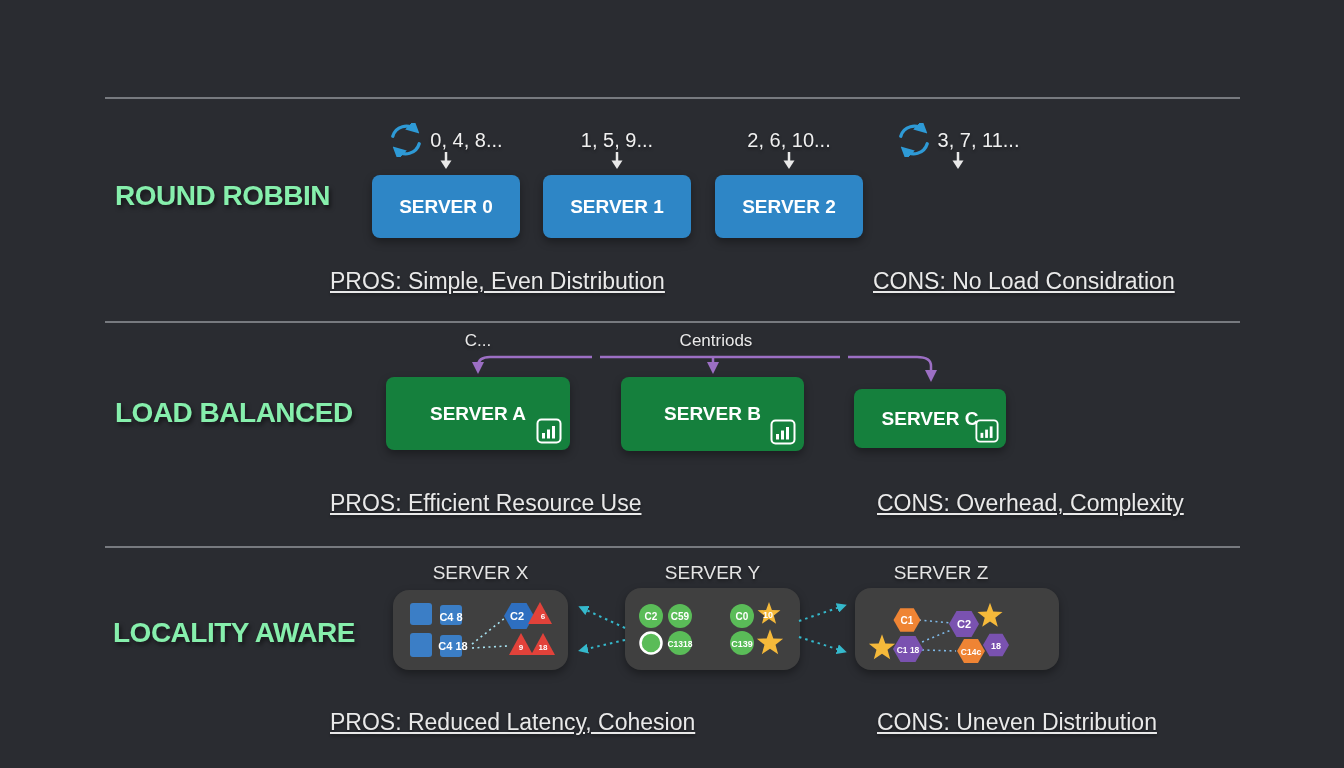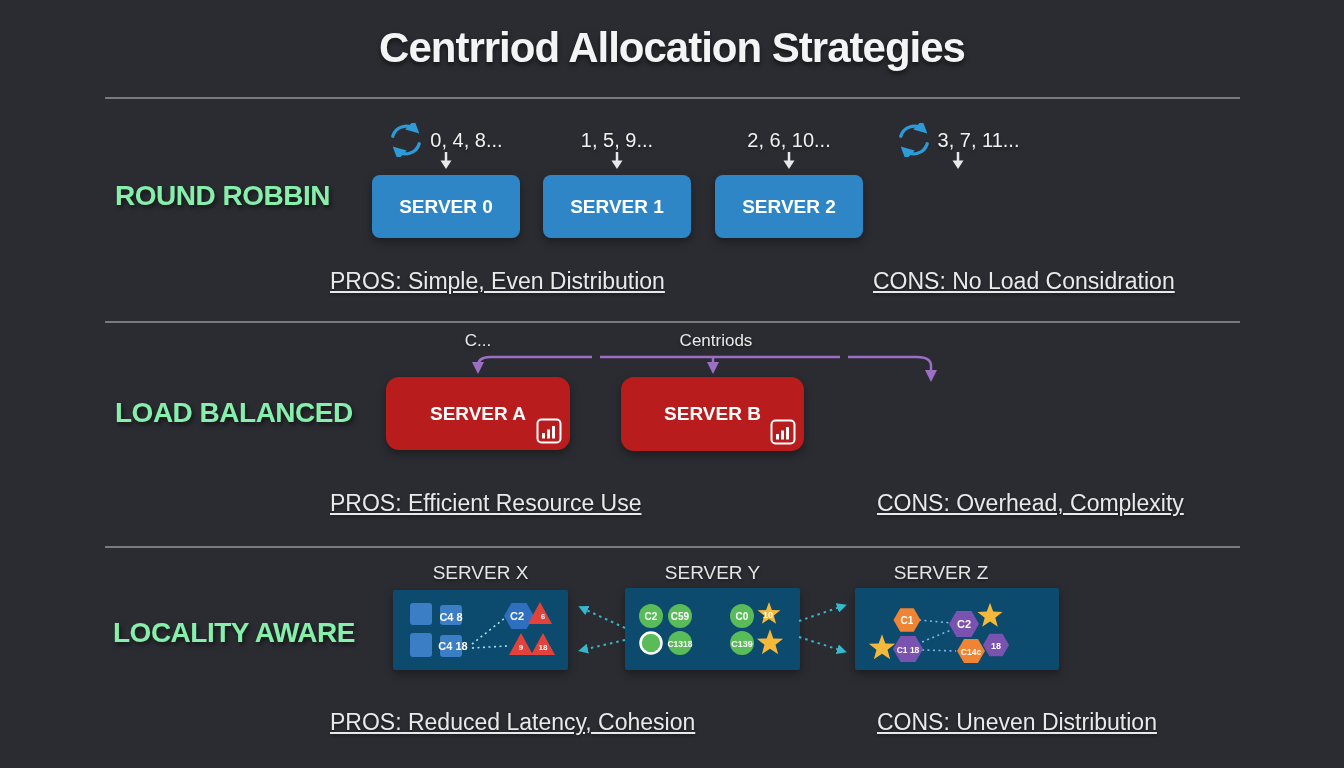--- a/index.html
+++ b/index.html
@@ -23,37 +23,37 @@
     position:absolute;width:220px;height:36px;display:flex;align-items:center;justify-content:center;gap:7px;
     font-size:20px;color:#f0f0f0;white-space:nowrap;text-shadow:0 2px 3px rgba(0,0,0,.4);
   }
   .down-arrow{position:absolute;}
   .server{
     position:absolute;display:flex;align-items:center;justify-content:center;
     border-radius:8px;color:#fff;font-weight:bold;font-size:19px;letter-spacing:0;
     box-shadow:0 4px 8px rgba(0,0,0,.35);white-space:nowrap;text-align:right;
   }
   .server.blue{background:#2e86c6;}
-  .server.purple{background:#b91c1c;border-radius:13px;}
+  .server.purple{background:#15803d;}
   .chart-icon{position:absolute;right:8px;bottom:6px;}
   .note{
     position:absolute;font-size:23px;color:#e9e9e9;white-space:nowrap;
     text-shadow:0 2px 3px rgba(0,0,0,.4);
     text-decoration:underline;
   }
   .annot{
     position:absolute;font-size:17px;color:#e9e9e9;text-align:center;white-space:nowrap;
     text-shadow:0 2px 3px rgba(0,0,0,.4);
   }
   .srv-title{
     position:absolute;font-size:19px;font-weight:normal;color:#e5e5e5;text-align:center;white-space:nowrap;
     text-shadow:0 2px 3px rgba(0,0,0,.4);
   }
   .teal-box{
-    position:absolute;background:#0c4a6e;border-radius:2px;
+    position:absolute;background:#404040;border-radius:16px;
     box-shadow:0 4px 9px rgba(0,0,0,.35);
   }
   .teal-box svg{position:absolute;left:0;top:0;}
   .overlay{position:absolute;left:0;top:0;pointer-events:none;}
   .minitext{font-family:"Liberation Sans","DejaVu Sans",sans-serif;font-weight:bold;fill:#ffffff;}
 </style>
 </head>
 <body>
 
 <div class="stage">
@@ -65,21 +65,20 @@
         </marker>
       <marker id="purplehead" viewBox="0 0 10 10" refX="6" refY="5" markerWidth="5" markerHeight="5" orient="auto">
           <path d="M0,0 L10,5 L0,10 z" fill="#9c6fc4"></path>
         </marker>
       <marker id="tealhead" viewBox="0 0 10 10" refX="6" refY="5" markerWidth="5" markerHeight="5" orient="auto">
           <path d="M0,0 L10,5 L0,10 z" fill="#35b9cc"></path>
         </marker>
     </defs>
   </svg>
 
-  <div class="title">Centrriod Allocation Strategies</div>
 
   <div class="divider" style="top:97px"></div>
   <div class="divider" style="top:321px"></div>
   <div class="divider" style="top:546px"></div>
 
   <div class="row-label" style="left:115px;top:180px">ROUND ROBBIN</div>
 
   <div class="seq-head" style="left:336px;top:122px">
     <svg width="34" height="34" viewBox="-17 -17 34 34">
       <path d="M -13.2 -3.8 A 13.8 13.8 0 0 1 9.5 -10" fill="none" stroke="#2e9ad6" stroke-width="3.3" stroke-linecap="round" marker-end="url(#bluehead)"></path>
@@ -141,20 +140,29 @@
     <svg class="chart-icon" width="26" height="26" viewBox="0 0 26 26">
       <rect x="1.5" y="1.5" width="23" height="23" rx="4" fill="none" stroke="#fff" stroke-width="2"></rect>
       <rect x="6" y="15" width="3" height="5.5" fill="#fff"></rect>
         <rect x="11" y="11.5" width="3" height="9" fill="#fff"></rect>
         <rect x="16" y="8" width="3" height="12.5" fill="#fff"></rect>
     </svg>
   </div>
   <div class="server purple" style="left:621px;top:377px;width:183px;height:74px">
     <span>SERVER B</span>
     <svg class="chart-icon" width="26" height="26" viewBox="0 0 26 26">
+      <rect x="1.5" y="1.5" width="23" height="23" rx="4" fill="none" stroke="#fff" stroke-width="2"></rect>
+      <rect x="6" y="15" width="3" height="5.5" fill="#fff"></rect>
+        <rect x="11" y="11.5" width="3" height="9" fill="#fff"></rect>
+        <rect x="16" y="8" width="3" height="12.5" fill="#fff"></rect>
+    </svg>
+  </div>
+  <div class="server purple" style="left:854px;top:389px;width:152px;height:59px">
+    <span>SERVER C</span>
+    <svg class="chart-icon" style="right:7px;bottom:5px" width="24" height="24" viewBox="0 0 26 26">
       <rect x="1.5" y="1.5" width="23" height="23" rx="4" fill="none" stroke="#fff" stroke-width="2"></rect>
       <rect x="6" y="15" width="3" height="5.5" fill="#fff"></rect>
         <rect x="11" y="11.5" width="3" height="9" fill="#fff"></rect>
         <rect x="16" y="8" width="3" height="12.5" fill="#fff"></rect>
     </svg>
   </div>
 
   <div class="note" style="left:330px;top:490px">PROS: Efficient Resource Use</div>
   <div class="note" style="left:877px;top:490px">CONS: Overhead, Complexity</div>
 

